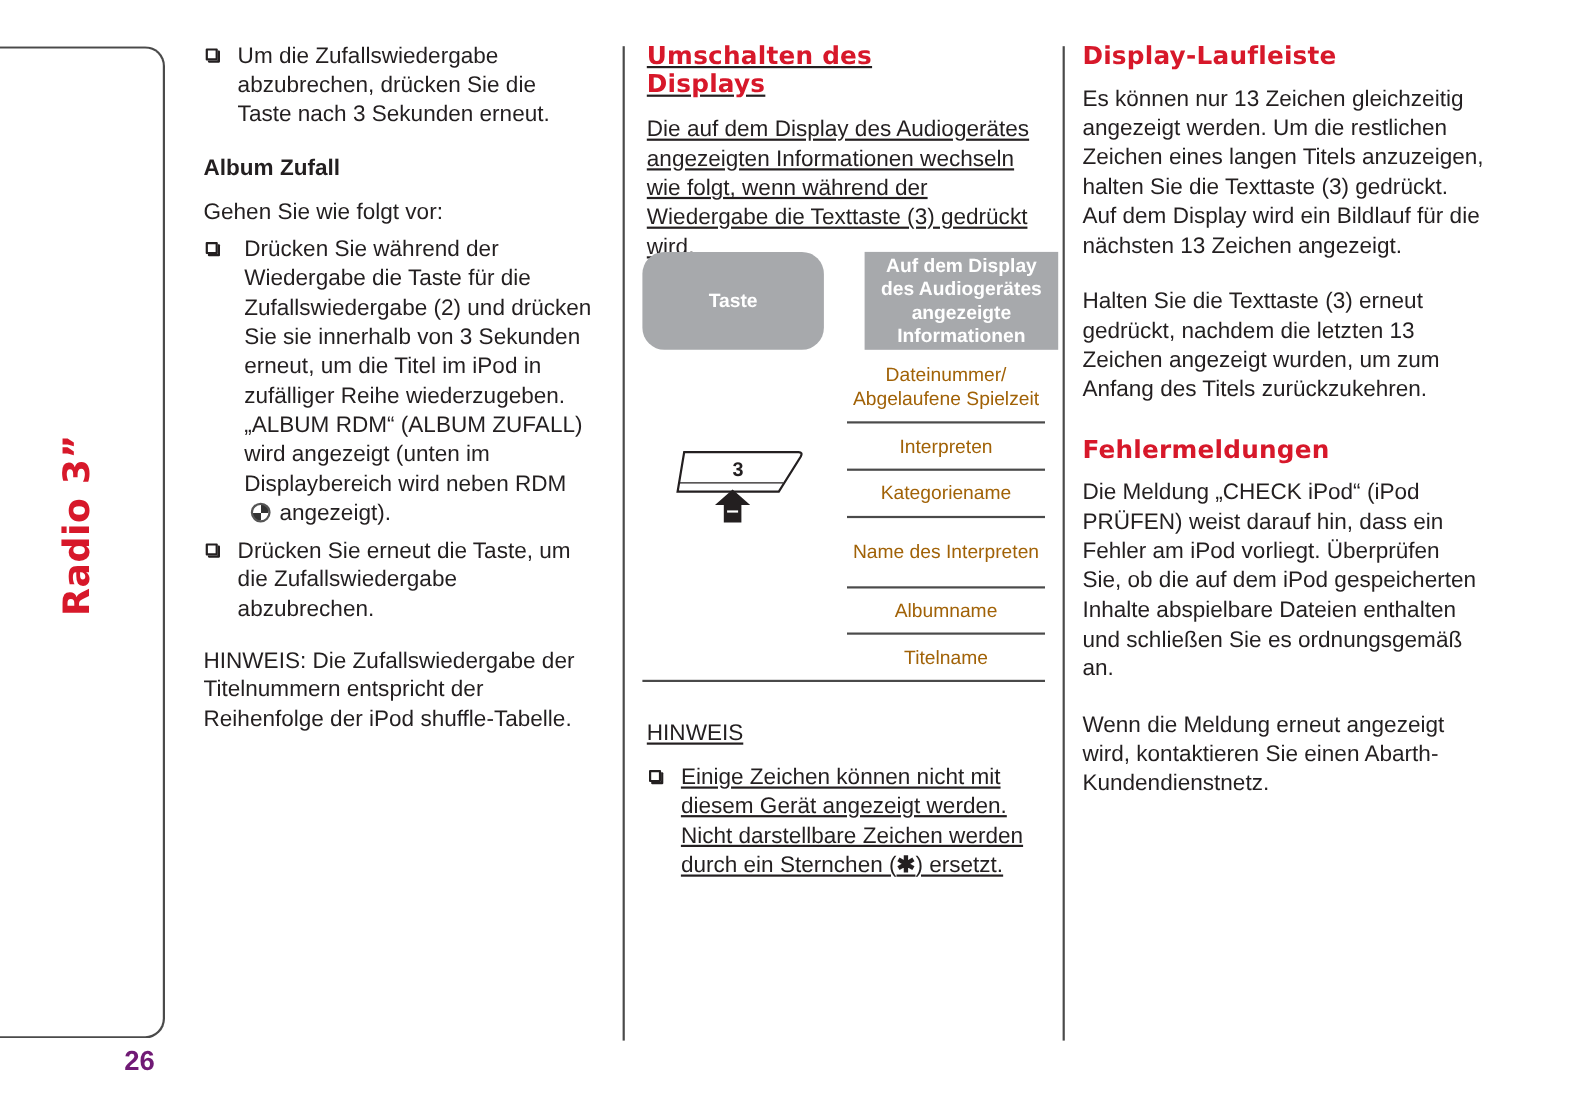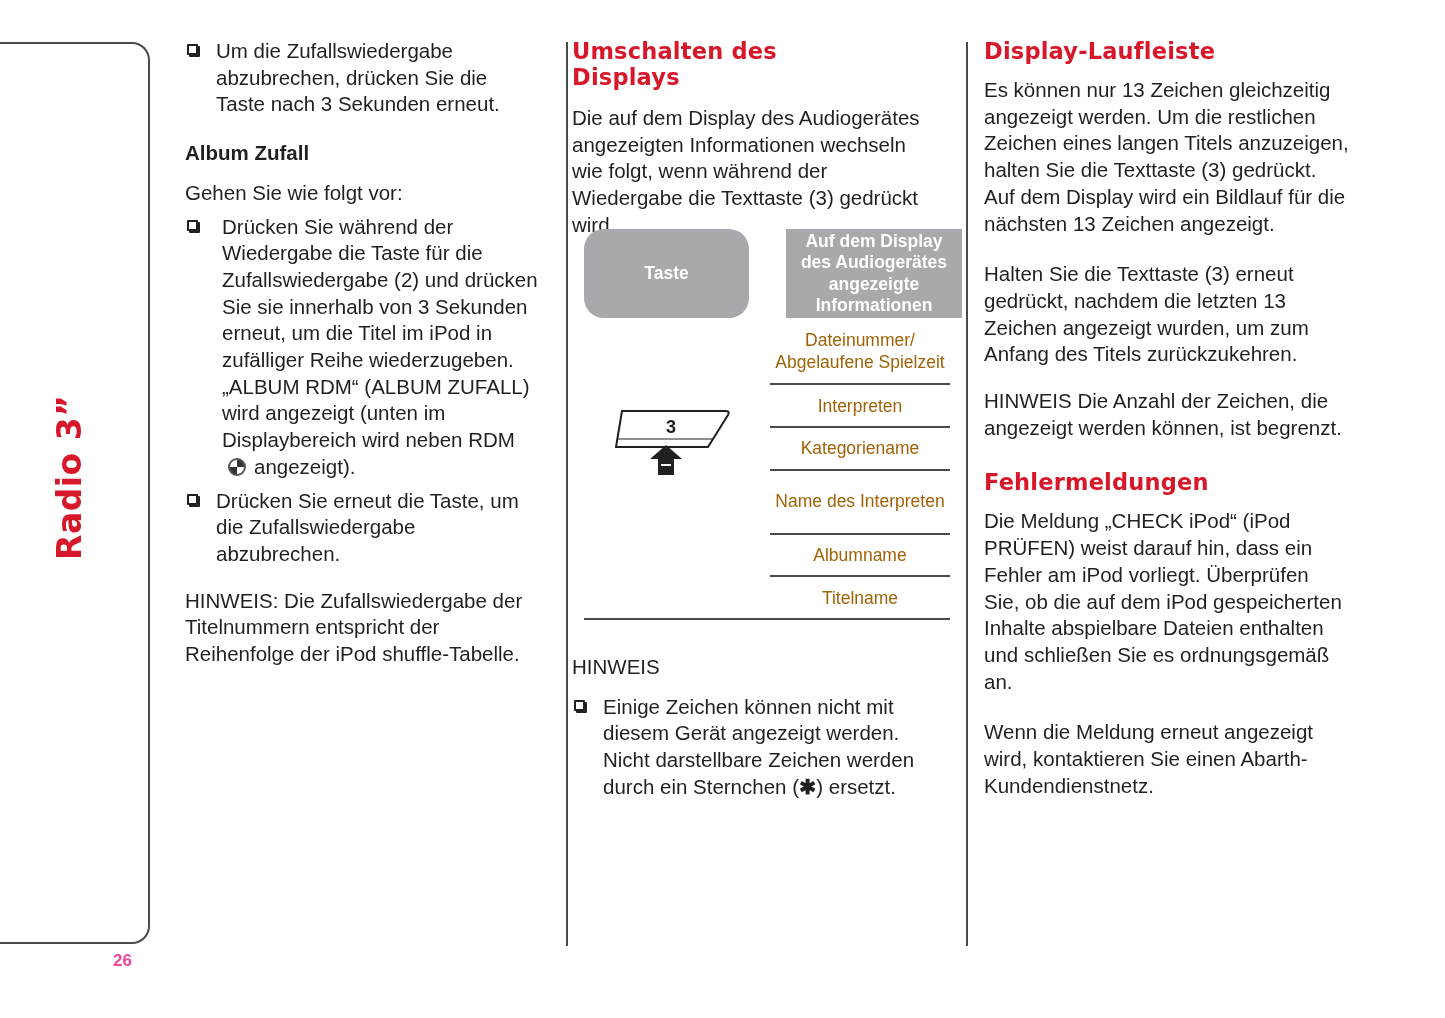--- a/index.html
+++ b/index.html
@@ -14,29 +14,29 @@
     }
     .side-label {
       position: absolute; left: 50px; top: 560px; width: 0; height: 0;
     }
     .side-label span {
       position: absolute; left: 0; top: 0; transform-origin: 0 0; transform: rotate(-90deg);
       white-space: nowrap; color: #d7182a; font-weight: bold; font-size: 33px;
       font-family: "DejaVu Sans", sans-serif; letter-spacing: 0.5px;
     }
     .page-number {
-      position: absolute; left: 113px; top: 951px; font-size: 17px; font-weight: bold;
-      font-family: "Liberation Sans", sans-serif; color: #ec4899;
+      position: absolute; left: 113px; top: 951px; font-size: 25px; font-weight: bold;
+      font-family: "Liberation Sans", sans-serif; color: #701a75;
     }
     .vdivider {
       position: absolute; top: 42px; height: 904px; width: 2px; background: #4a4a4a;
     }
     .col { position: absolute; top: 38px; font-size: 20.5px; line-height: 26.7px; }
     .col1 { left: 185px; width: 370px; }
-    .col2 { left: 572px; width: 370px; }
+    .col2 { left: 588px; width: 370px; text-decoration: underline; }
     .col3 { left: 984px; width: 370px; }
     .bullet { position: relative; padding-left: 31px; margin: 0; }
     .bullet .box {
       position: absolute; left: 2px; top: 6px; width: 11px; height: 11px;
       border: 2px solid #231f20; border-radius: 1px; box-sizing: border-box;
       box-shadow: 2px 2px 0 0 #231f20;
     }
     .col1 .bullet { padding-left: 31px; }
     .col1 .bullet.wide { padding-left: 37px; }
     p { margin: 0; }
@@ -143,17 +143,16 @@
   <div class="bullet" style="margin-top:13px">
     <span class="box"></span>
     <p style="width:330px"><span>Einige Zeichen können nicht mit diesem Gerät angezeigt werden. Nicht darstellbare Zeichen werden durch ein Sternchen (</span><span class="star-glyph">✱</span><span>) ersetzt.</span></p>
   </div>
 </div>
 
 <div class="col col3">
   <h2>Display-Laufleiste</h2>
   <p style="margin-top:13px;width:365px">Es können nur 13 Zeichen gleichzeitig angezeigt werden. Um die restlichen Zeichen eines langen Titels anzuzeigen, halten Sie die Texttaste (3) gedrückt. Auf dem Display wird ein Bildlauf für die nächsten 13 Zeichen angezeigt.</p>
   <p class="gap-sm" style="width:365px">Halten Sie die Texttaste (3) erneut gedrückt, nachdem die letzten 13 Zeichen angezeigt wurden, um zum Anfang des Titels zurückzukehren.</p>
-  <p class="gap" style="width:360px">HINWEIS Die Anzahl der Zeichen, die angezeigt werden können, ist begrenzt.</p>
   <h2 style="margin-top:28px">Fehlermeldungen</h2>
   <p style="margin-top:13px;width:365px">Die Meldung „CHECK iPod“ (iPod PRÜFEN) weist darauf hin, dass ein Fehler am iPod vorliegt. Überprüfen Sie, ob die auf dem iPod gespeicherten Inhalte abspielbare Dateien enthalten und schließen Sie es ordnungsgemäß an.</p>
   <p class="gap-sm" style="width:345px">Wenn die Meldung erneut angezeigt wird, kontaktieren Sie einen Abarth-Kundendienstnetz.</p>
 </div>
 
 </body></html>

